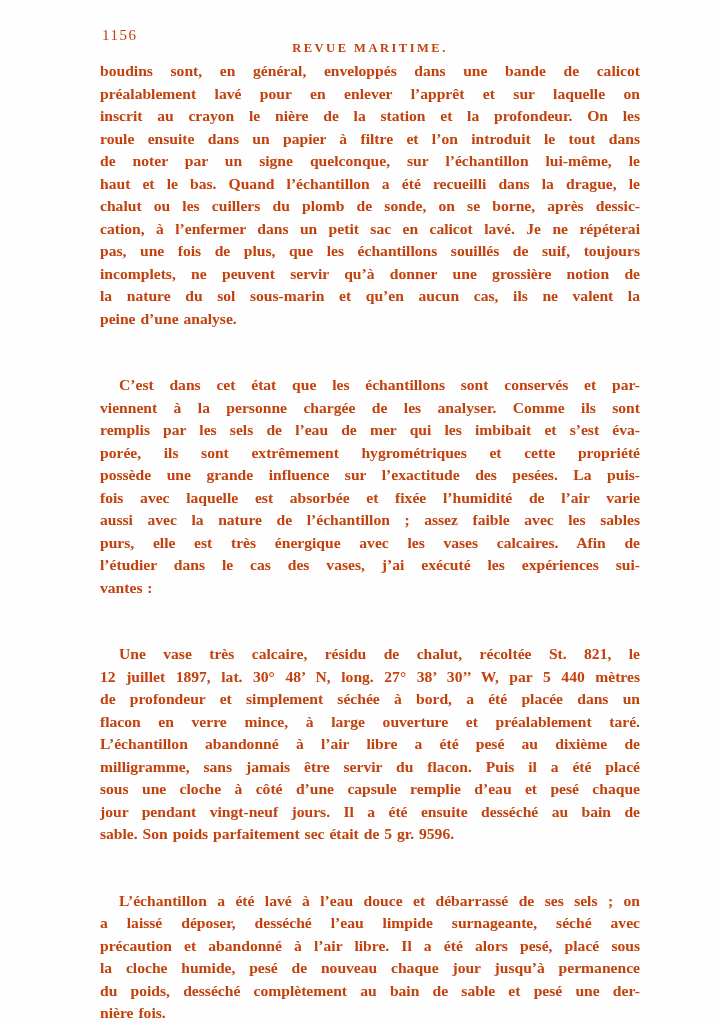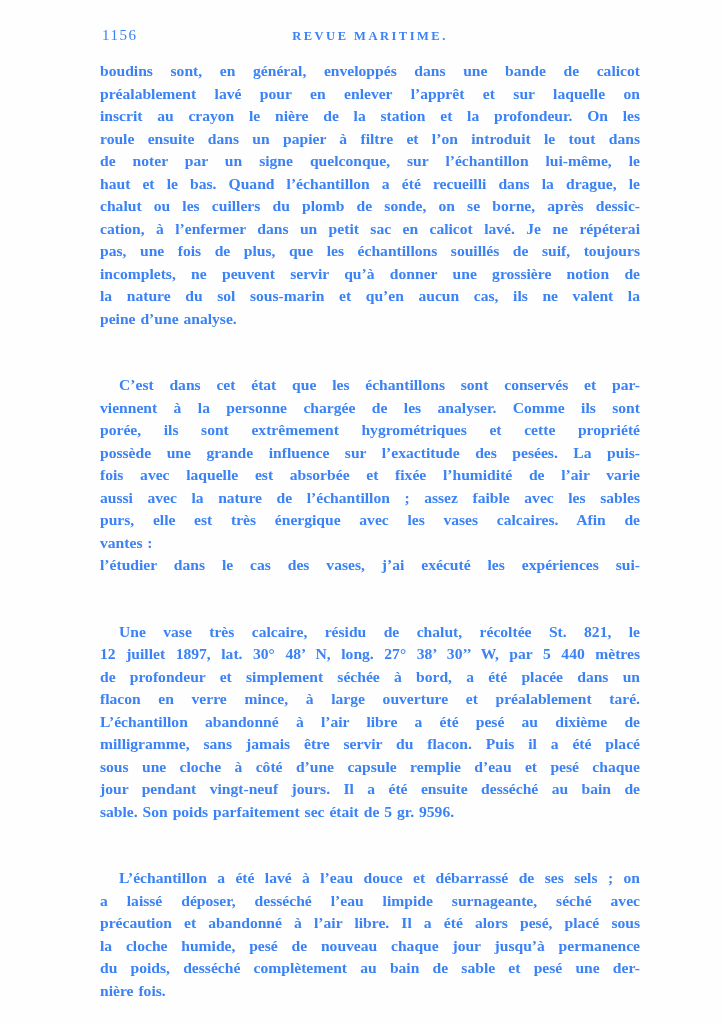--- a/index.html
+++ b/index.html
@@ -7,21 +7,21 @@
     padding: 0;
     background: #ffffff;
   }
   .page {
     position: relative;
     width: 722px;
     height: 1024px;
     background: #fefefe;
     overflow: hidden;
     font-family: "Liberation Serif", "DejaVu Serif", serif;
-    color: #3b82f6;
+    color: #c2410c;
   }
   .running-header {
     position: absolute;
     top: 26px;
     left: 100px;
     width: 540px;
     height: 20px;
   }
   .page-number {
     position: absolute;
@@ -29,20 +29,21 @@
     top: 1px;
     font-size: 15px;
     letter-spacing: 1.5px;
   }
   .journal-title {
     text-align: center;
     font-size: 12.5px;
     font-weight: bold;
     letter-spacing: 2.5px;
     padding-top: 3px;
+    margin-top: 12px;
   }
   .text-block {
     position: absolute;
     top: 60px;
     left: 100px;
     width: 540px;
   }
   .line {
     font-size: 15.6px;
     line-height: 22.5px;
@@ -78,27 +79,28 @@
       <div class="line">de noter par un signe quelconque, sur l’échantillon lui-même, le</div>
       <div class="line">haut et le bas. Quand l’échantillon a été recueilli dans la drague, le</div>
       <div class="line">chalut ou les cuillers du plomb de sonde, on se borne, après dessic-</div>
       <div class="line">cation, à l’enfermer dans un petit sac en calicot lavé. Je ne répéterai</div>
       <div class="line">pas, une fois de plus, que les échantillons souillés de suif, toujours</div>
       <div class="line">incomplets, ne peuvent servir qu’à donner une grossière notion de</div>
       <div class="line">la nature du sol sous-marin et qu’en aucun cas, ils ne valent la</div>
       <div class="line last">peine d’une analyse.</div>
       <div class="line indent">C’est dans cet état que les échantillons sont conservés et par-</div>
       <div class="line">viennent à la personne chargée de les analyser. Comme ils sont</div>
+      <div class="line">remplis par les sels de l’eau de mer qui les imbibait et s’est éva-</div>
       <div class="line">porée, ils sont extrêmement hygrométriques et cette propriété</div>
       <div class="line">possède une grande influence sur l’exactitude des pesées. La puis-</div>
       <div class="line">fois avec laquelle est absorbée et fixée l’humidité de l’air varie</div>
       <div class="line">aussi avec la nature de l’échantillon ; assez faible avec les sables</div>
       <div class="line">purs, elle est très énergique avec les vases calcaires. Afin de</div>
+      <div class="line">l’étudier dans le cas des vases, j’ai exécuté les expériences sui-</div>
       <div class="line last">vantes :</div>
-      <div class="line">l’étudier dans le cas des vases, j’ai exécuté les expériences sui-</div>
       <div class="line indent">Une vase très calcaire, résidu de chalut, récoltée St. 821, le</div>
       <div class="line">12 juillet 1897, lat. 30° 48’ N, long. 27° 38’ 30’’ W, par 5 440 mètres</div>
       <div class="line">de profondeur et simplement séchée à bord, a été placée dans un</div>
       <div class="line">flacon en verre mince, à large ouverture et préalablement taré.</div>
       <div class="line">L’échantillon abandonné à l’air libre a été pesé au dixième de</div>
       <div class="line">milligramme, sans jamais être servir du flacon. Puis il a été placé</div>
       <div class="line">sous une cloche à côté d’une capsule remplie d’eau et pesé chaque</div>
       <div class="line">jour pendant vingt-neuf jours. Il a été ensuite desséché au bain de</div>
       <div class="line last">sable. Son poids parfaitement sec était de 5 gr. 9596.</div>
       <div class="line indent">L’échantillon a été lavé à l’eau douce et débarrassé de ses sels ; on</div>

